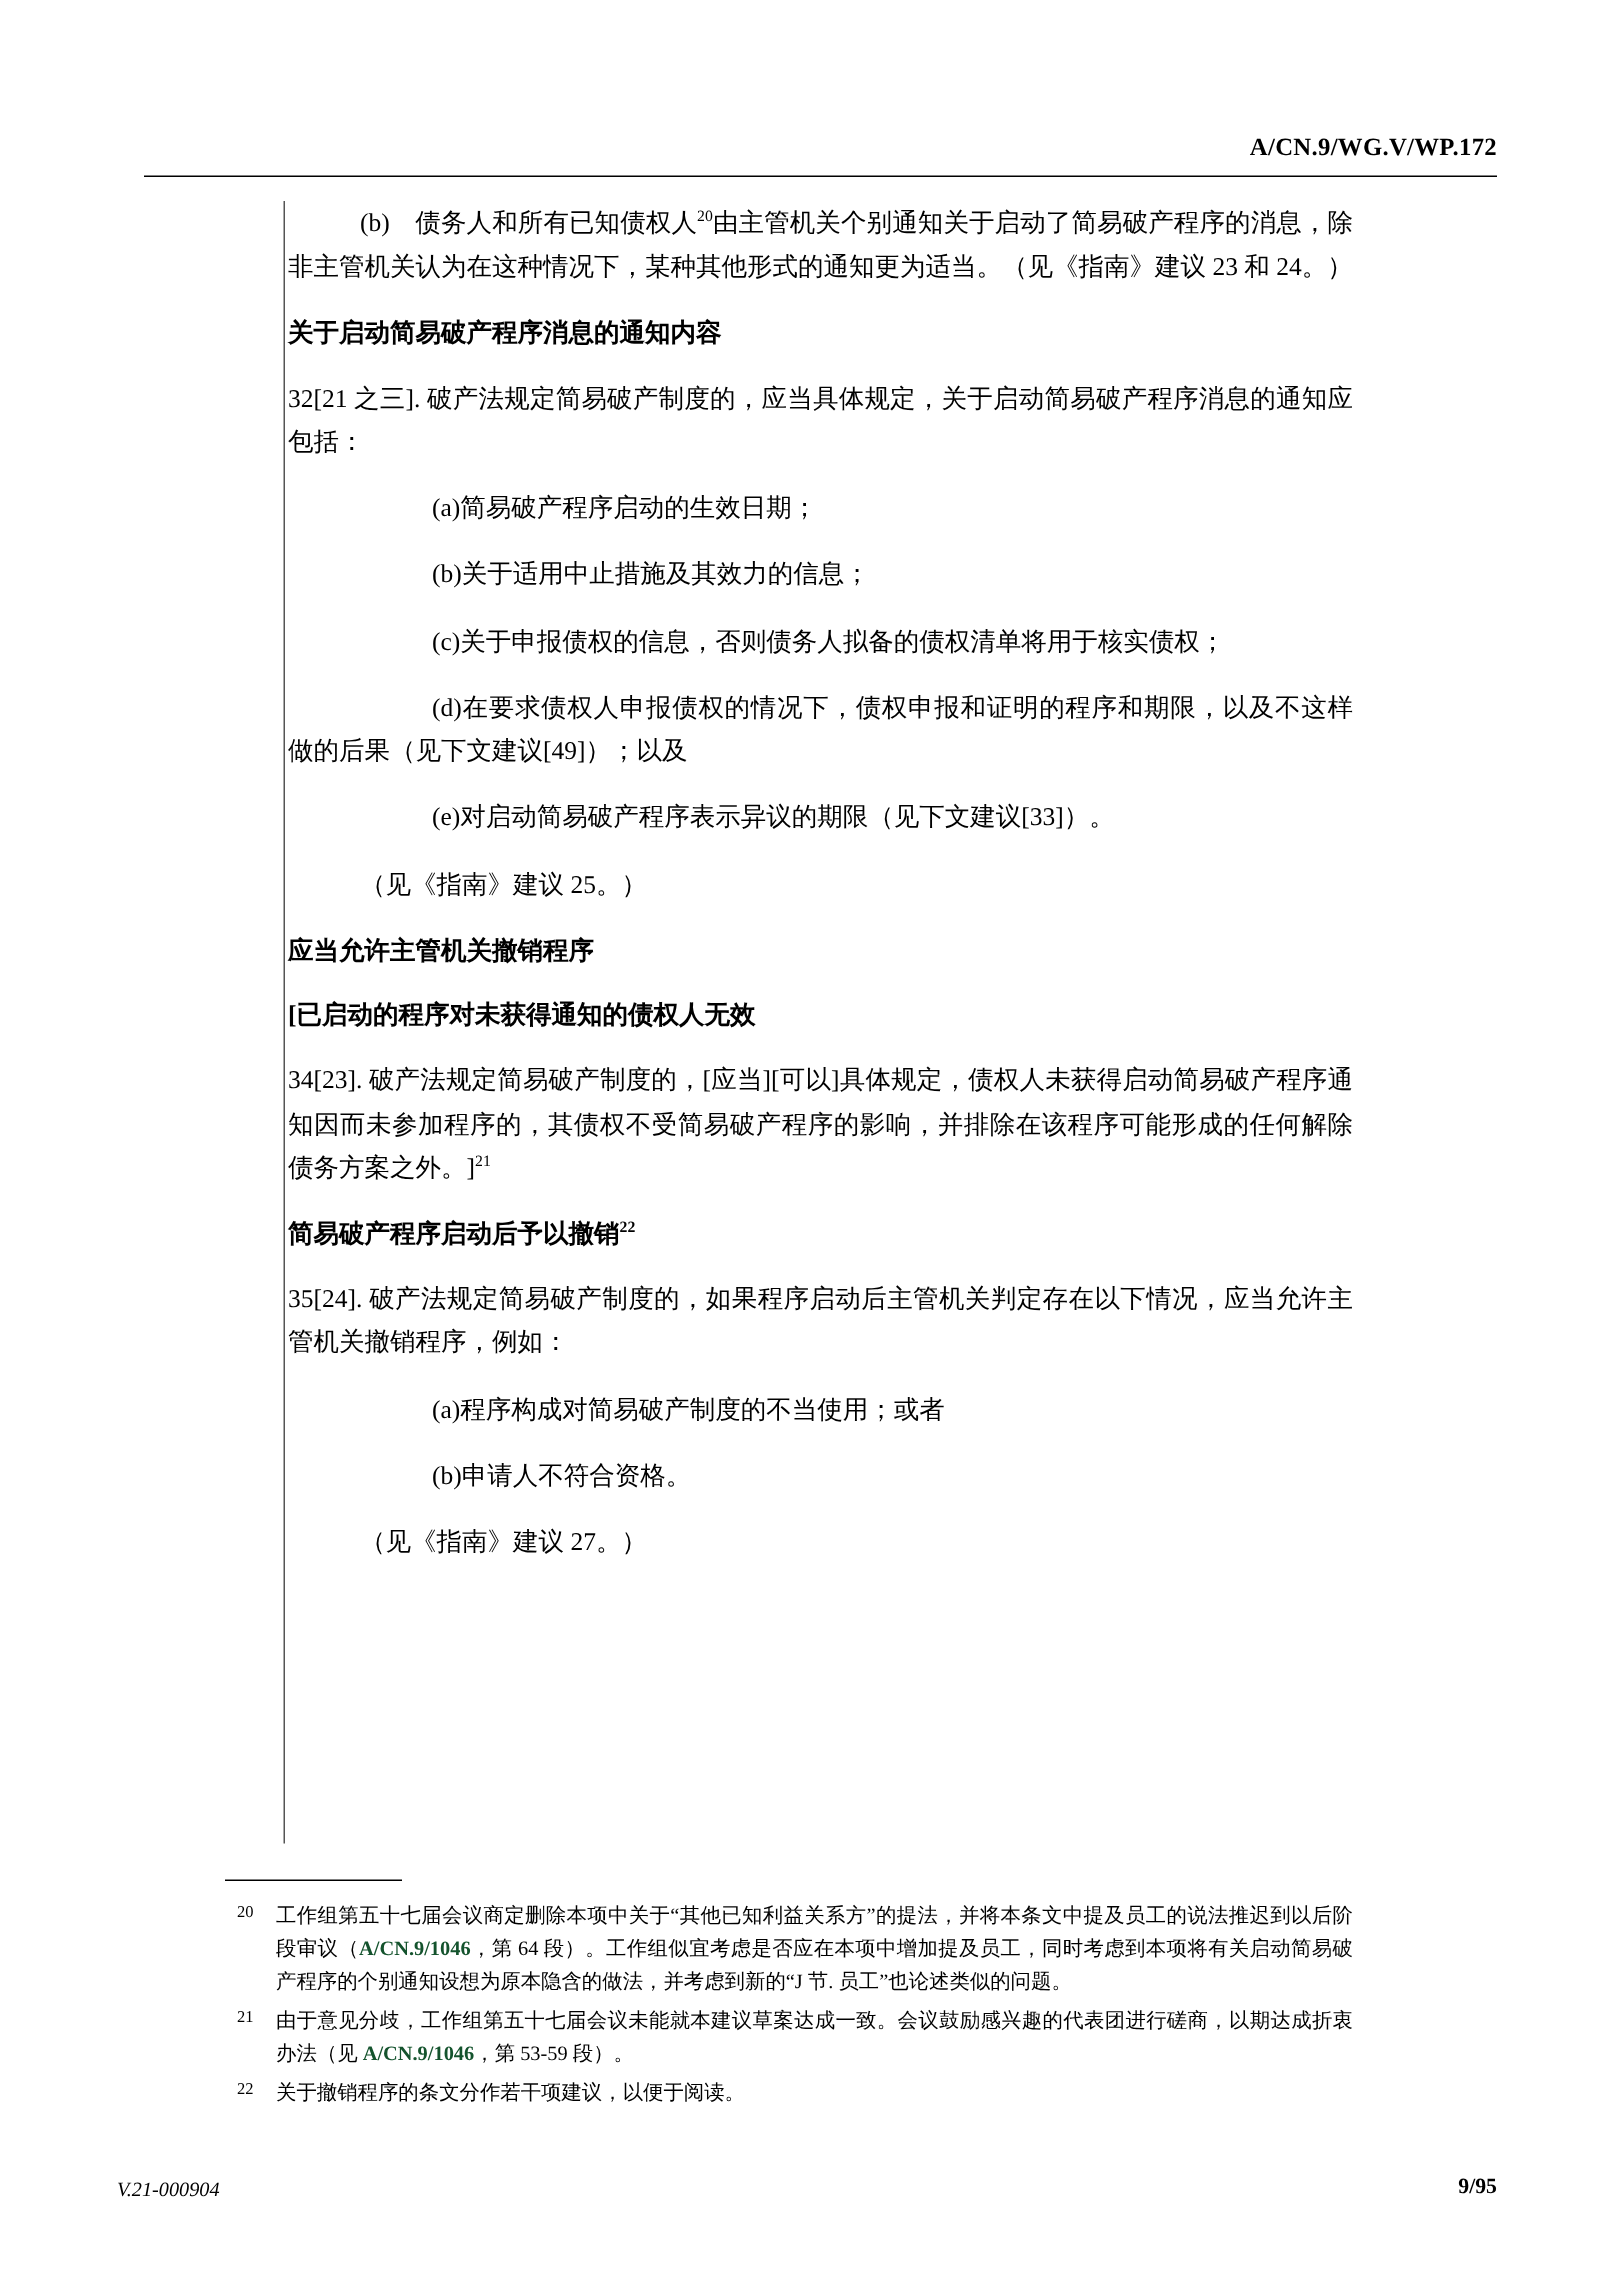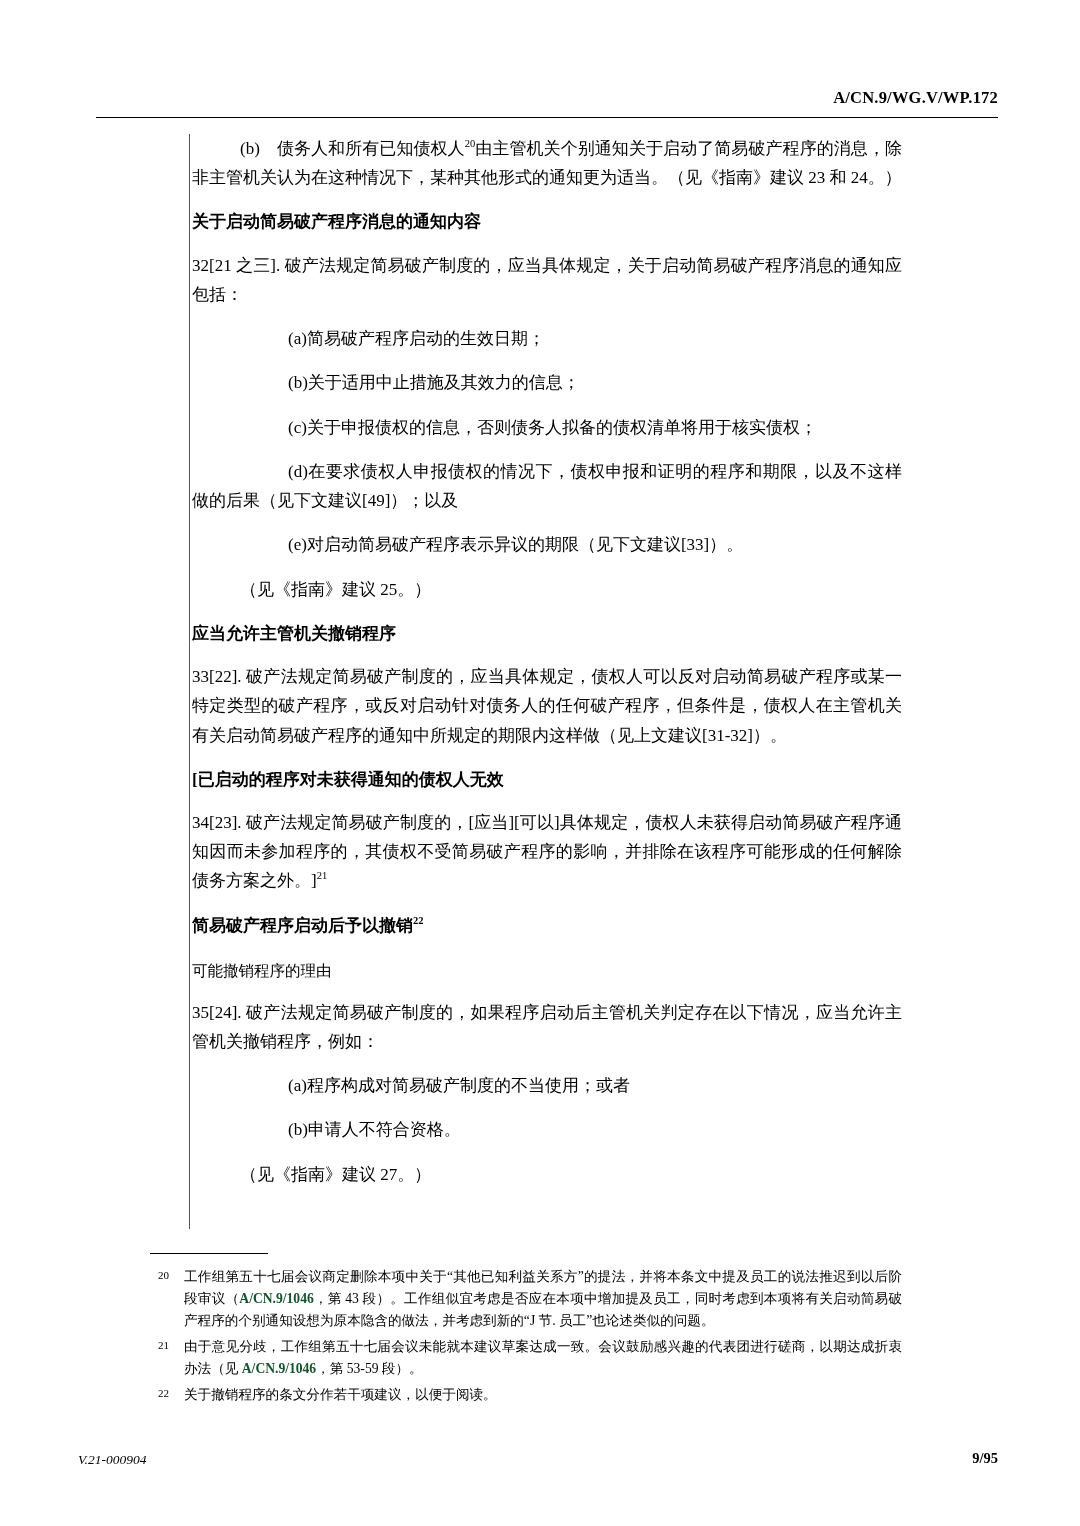--- a/index.html
+++ b/index.html
@@ -174,48 +174,46 @@
       <span class="lbl">(d)</span><span>在要求债权人申报债权的情况下，债权申报和证明的程序和期限，以及不这样做的后果（见下文建议[49]）；以及</span>
     </p>
     <p class="sublist">
       <span class="lbl">(e)</span><span>对启动简易破产程序表示异议的期限（见下文建议[33]）。</span>
     </p>
 
     <p class="para-indent">（见《指南》建议 25。）</p>
 
     <p class="heading">应当允许主管机关撤销程序</p>
 
-    <p class="para">33[22]. 破产法规定简易破产制度的，应当具体规定，债权人可以反对启动简易破产程序或某一特定类型的破产程序，或反对启动针对债务人的任何破产程序，但条件是，债权人在主管机关有关启动简易破产程序的通知中所规定的期限内这样做（见上文建议[31-32]）。</p>
 
     <p class="heading">[已启动的程序对未获得通知的债权人无效</p>
 
     <p class="para">34[23]. 破产法规定简易破产制度的，[应当][可以]具体规定，债权人未获得启动简易破产程序通知因而未参加程序的，其债权不受简易破产程序的影响，并排除在该程序可能形成的任何解除债务方案之外。]<sup>21</sup></p>
 
     <p class="heading">简易破产程序启动后予以撤销<sup>22</sup></p>
 
-    <p class="subheading">可能撤销程序的理由</p>
 
     <p class="para">35[24]. 破产法规定简易破产制度的，如果程序启动后主管机关判定存在以下情况，应当允许主管机关撤销程序，例如：</p>
 
     <p class="sublist">
       <span class="lbl">(a)</span><span>程序构成对简易破产制度的不当使用；或者</span>
     </p>
     <p class="sublist">
       <span class="lbl">(b)</span><span>申请人不符合资格。</span>
     </p>
 
     <p class="para-indent">（见《指南》建议 27。）</p>
 
   </div>
 
   <div class="fn-rule"></div>
 
   <div class="footnotes">
     <div class="fn">
-      <span class="fn-num">20</span><span><span>工作组第五十七届会议商定删除本项中关于“其他已知利益关系方”的提法，并将本条文中提及员工的说法推迟到以后阶段审议（</span><span class="lnk">A/CN.9/1046</span><span>，第 43 段）。工作组似宜考虑是否应在本项中增加提及员工，同时考虑到本项将有关启动简易破产程序的个别通知设想为原本隐含的做法，并考虑到新的“J 节. 员工”也论述类似的问题。</span></span>
+      <span class="fn-num">20</span><span><span>工作组第五十七届会议商定删除本项中关于“其他已知利益关系方”的提法，并将本条文中提及员工的说法推迟到以后阶段审议（</span><span class="lnk">A/CN.9/1046</span><span>，第 64 段）。工作组似宜考虑是否应在本项中增加提及员工，同时考虑到本项将有关启动简易破产程序的个别通知设想为原本隐含的做法，并考虑到新的“J 节. 员工”也论述类似的问题。</span></span>
     </div>
     <div class="fn">
       <span class="fn-num">21</span><span><span>由于意见分歧，工作组第五十七届会议未能就本建议草案达成一致。会议鼓励感兴趣的代表团进行磋商，以期达成折衷办法（见 </span><span class="lnk">A/CN.9/1046</span><span>，第 53-59 段）。</span></span>
     </div>
     <div class="fn">
       <span class="fn-num">22</span><span><span>关于撤销程序的条文分作若干项建议，以便于阅读。</span></span>
     </div>
   </div>
 
   <div class="footer-left">V.21-000904</div>

